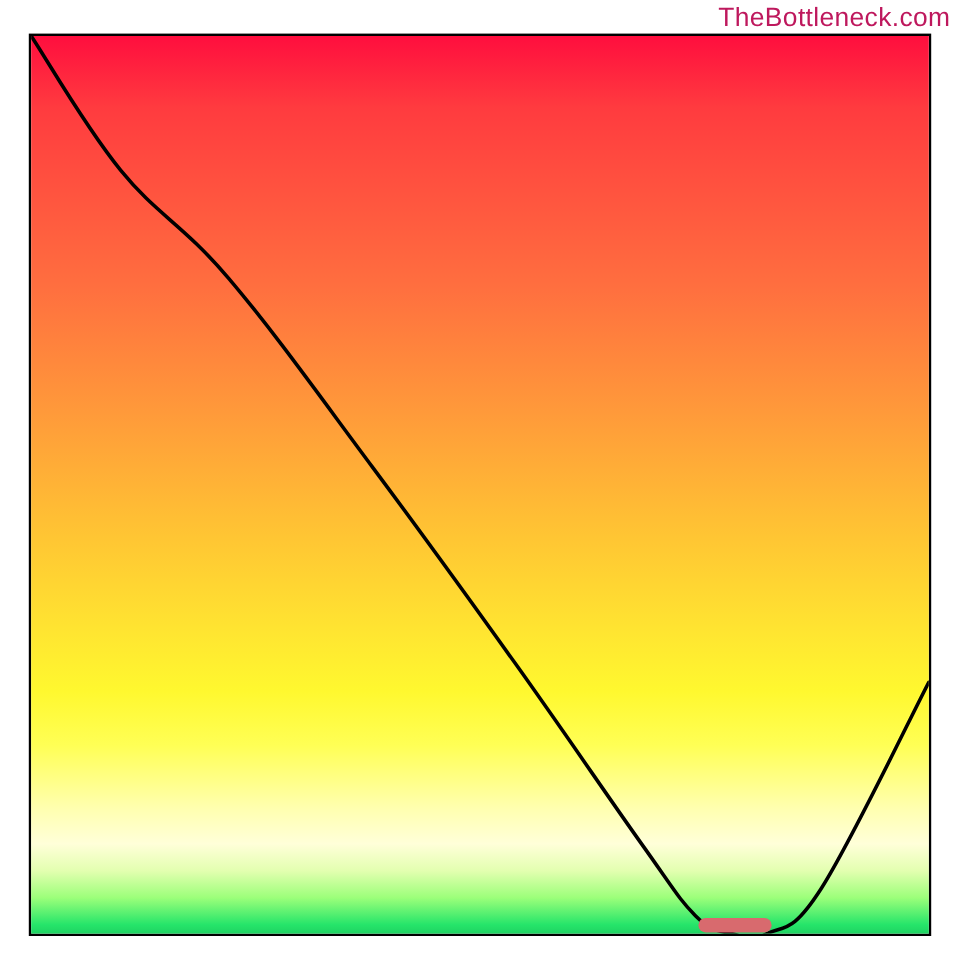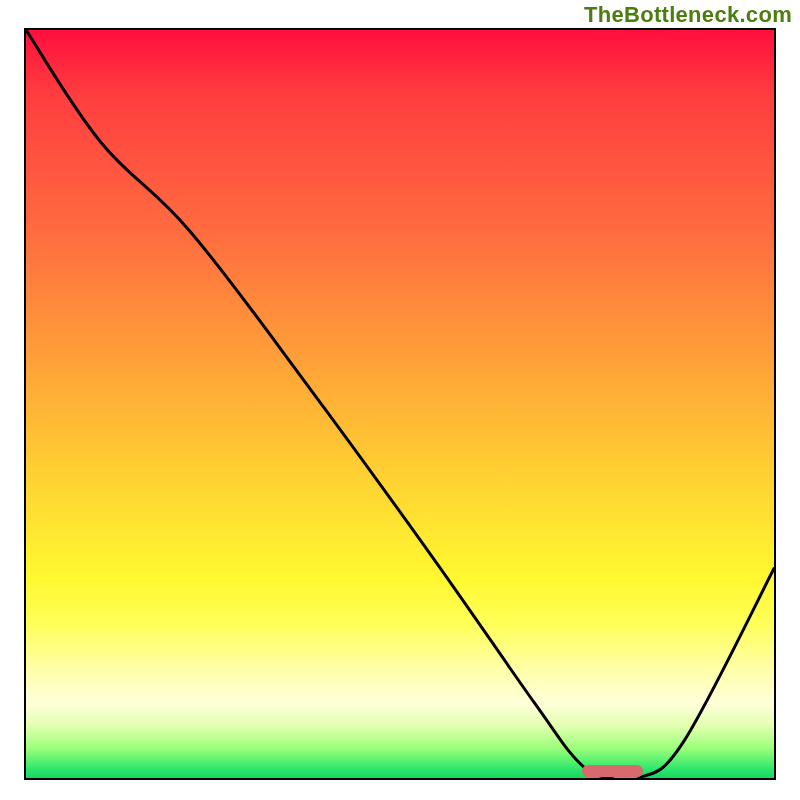--- a/index.html
+++ b/index.html
@@ -15,23 +15,23 @@
     position: relative;
     width: 800px;
     height: 800px;
     box-sizing: border-box;
   }
   .watermark {
     position: absolute;
     top: 2px;
     right: 8px;
     font-size: 22px;
-    color: #4d7c0f;
+    color: #be185d;
     letter-spacing: 0.3px;
-    font-weight: 700;
+    font-weight: 400;
   }
   .plot {
     position: absolute;
     left: 24px;
     top: 28px;
     width: 752px;
     height: 752px;
     box-sizing: border-box;
     border: 2px solid #000;
   }

